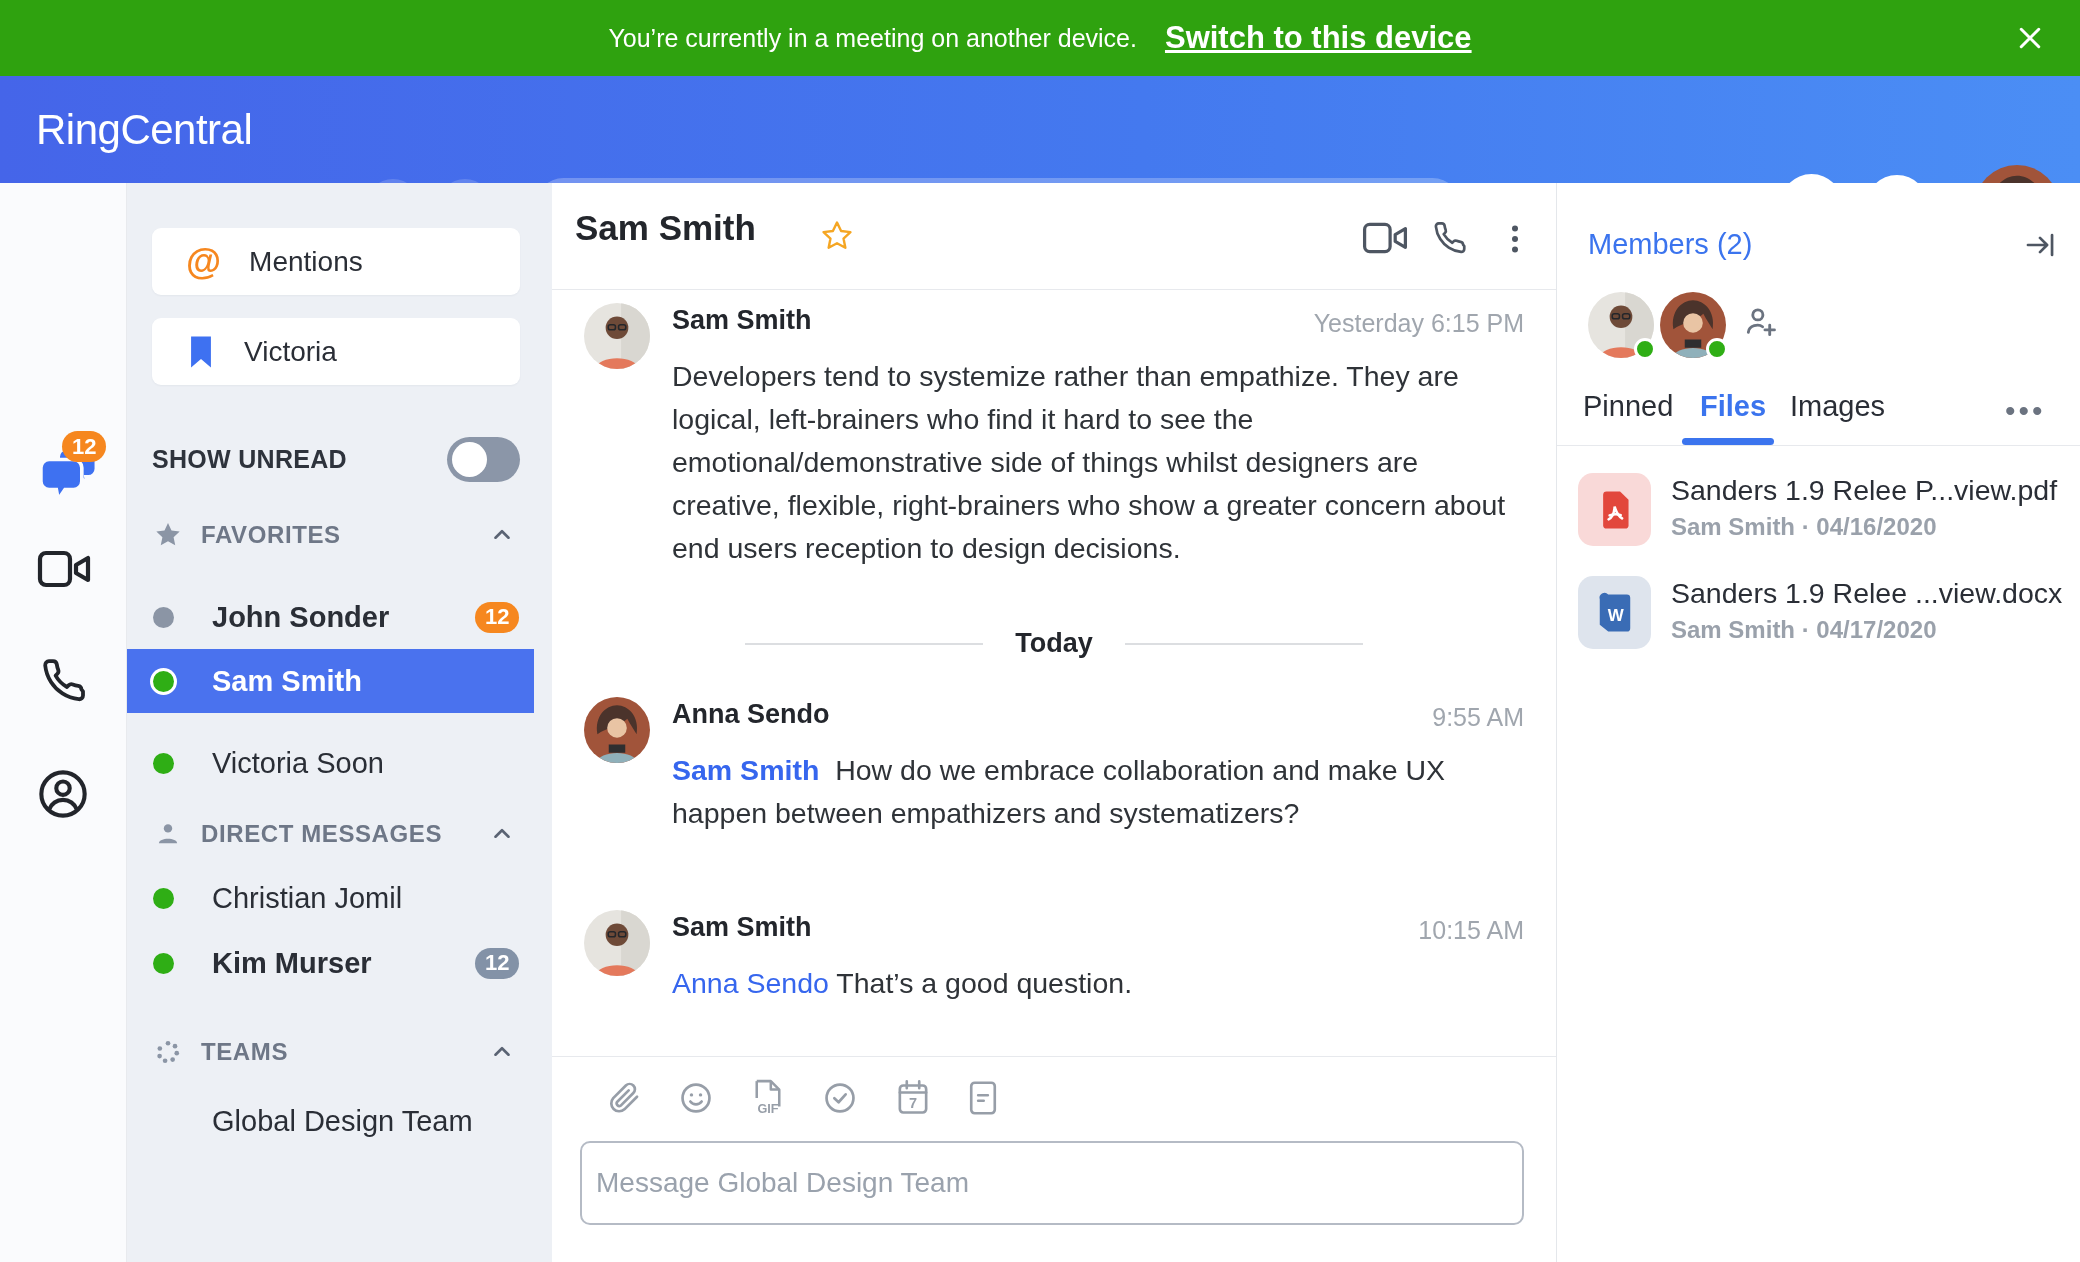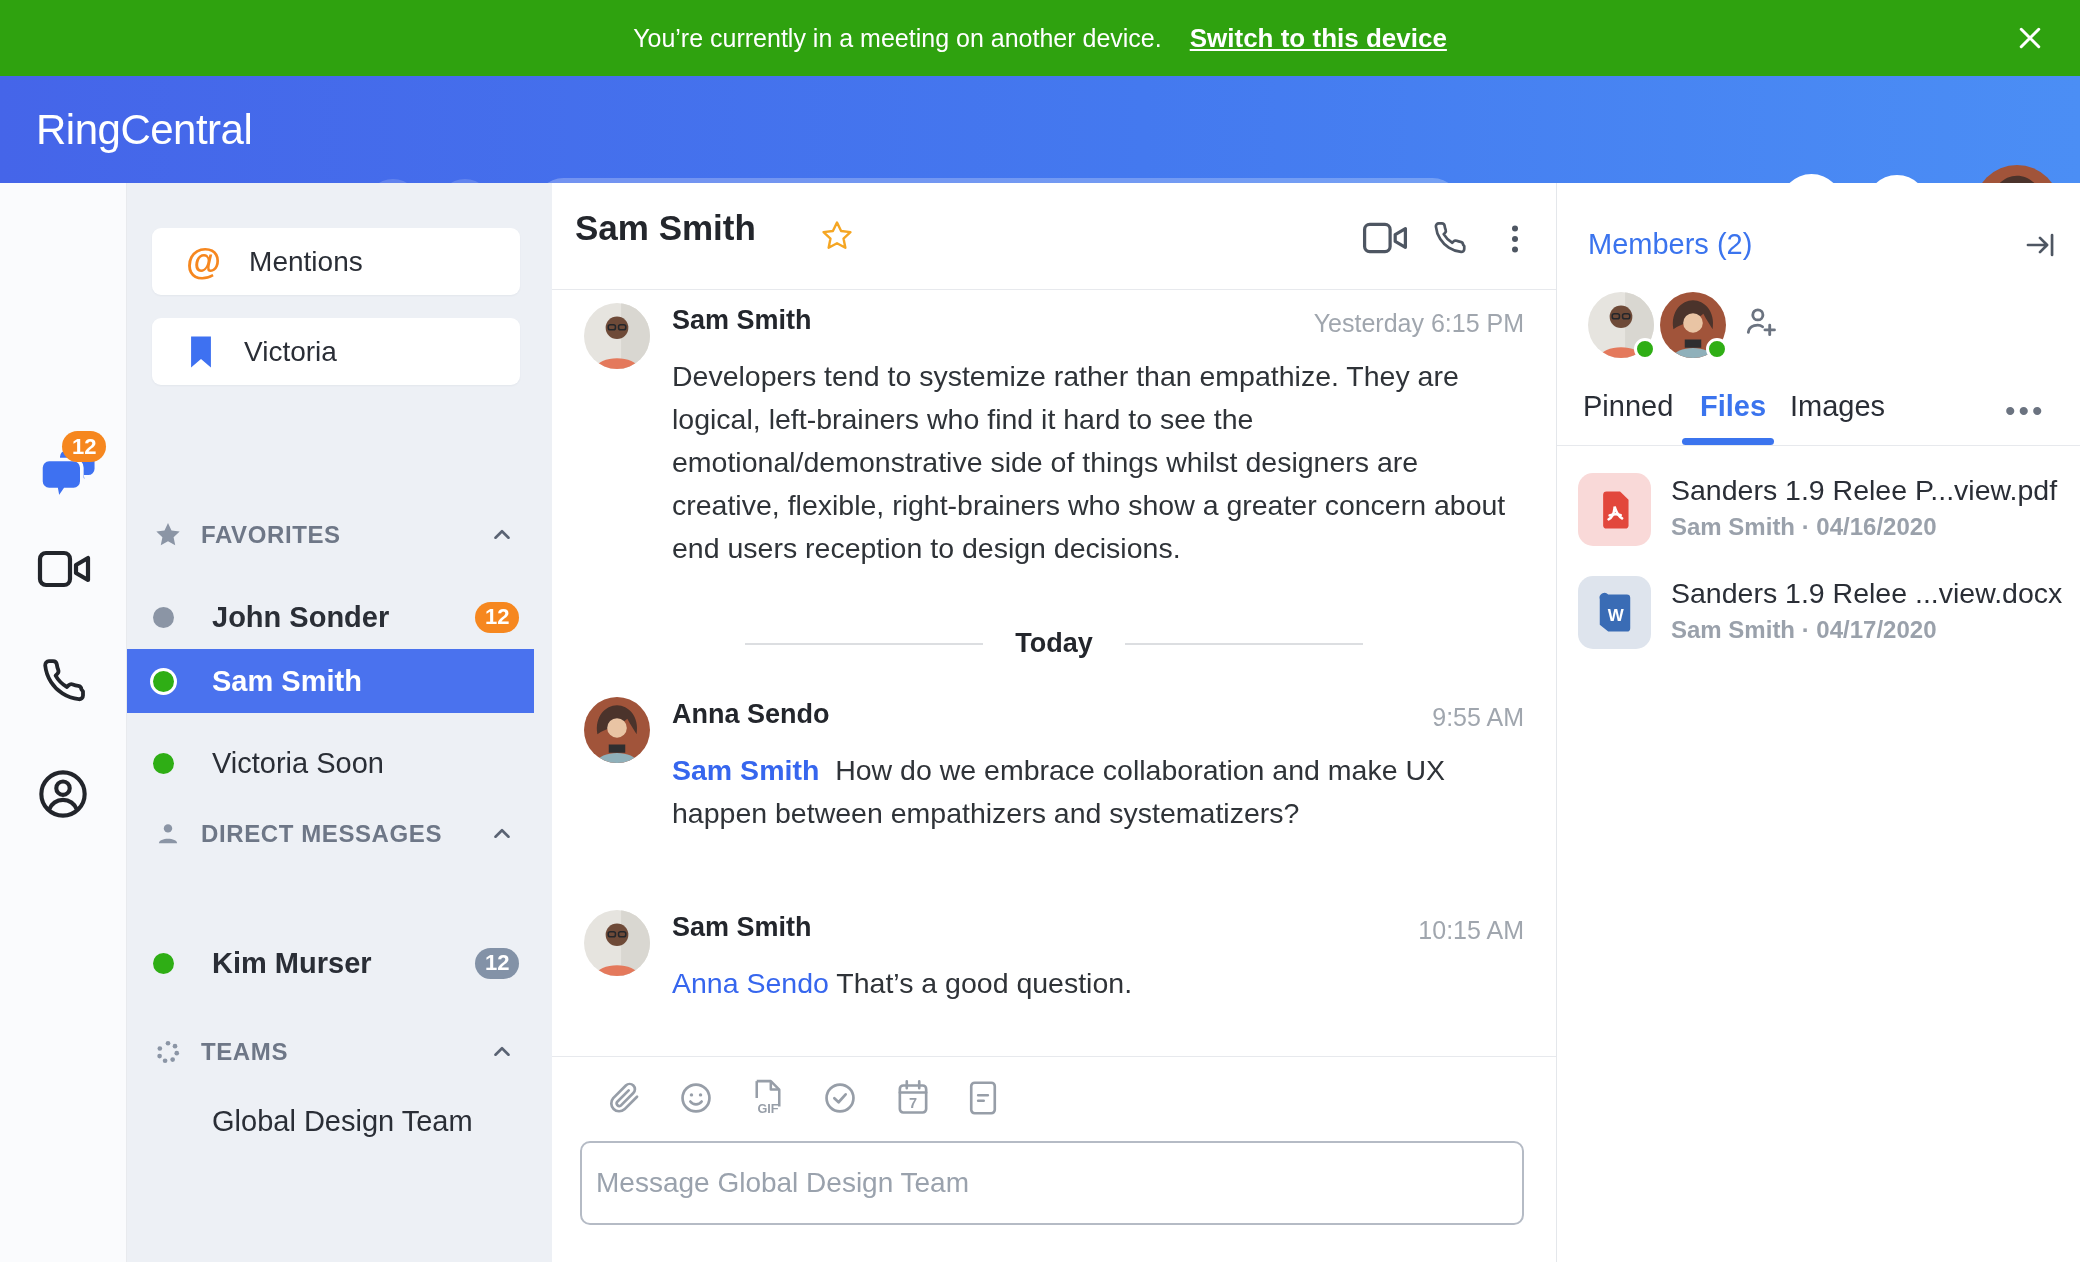--- a/index.html
+++ b/index.html
@@ -4,21 +4,21 @@
 <style>
   * { margin:0; padding:0; box-sizing:border-box; }
   html,body { width:2080px; height:1262px; }
   body { font-family:"Liberation Sans", sans-serif; background:#ffffff; overflow:hidden; position:relative; }
   #app { position:absolute; inset:0; width:2080px; height:1262px; overflow:hidden; }
 
   
   .banner { position:absolute; left:0; top:0; width:2080px; height:76px; background:#2fa20f;
             display:flex; align-items:center; justify-content:center; gap:28px; color:#fff; }
   .banner-msg { font-size:25px; }
-  .banner-link { font-size:26px; font-weight:bold; text-decoration:underline; color:#fff; cursor:pointer; }
+  .banner-link { font-size:31px; font-weight:bold; text-decoration:underline; color:#fff; cursor:pointer; }
   .banner-close { position:absolute; right:26px; top:14px; width:48px; height:48px; display:flex; align-items:center; justify-content:center; cursor:pointer; }
 
   
   .header { position:absolute; left:0; top:76px; width:2080px; height:107px;
             background:linear-gradient(90deg,#4565e9 0%,#4479ef 55%,#4b8ef5 100%); }
   .logo { position:absolute; left:36px; top:0; height:107px; line-height:107px; color:#fff;
           font-size:42px; font-weight:normal; letter-spacing:-0.5px; }
   .navbtn { position:absolute; top:103px; width:54px; height:54px; border-radius:50%;
             background:rgba(255,255,255,0.16); display:flex; align-items:center; justify-content:center; cursor:pointer; }
   .navbtn.back { left:366px; } .navbtn.fwd { left:438px; }
@@ -222,20 +222,26 @@
       <span class="label">Mentions</span>
     </div>
 
     <div class="side-card" style="top:135px;">
       <svg width="30" height="34" viewBox="0 0 20 24">
         <path d="M3 1h14v22l-7-6-7 6z" fill="#3e71f1"></path>
       </svg>
       <span class="label">Victoria</span>
     </div>
 
+    <div class="show-unread">
+      <span class="label">SHOW UNREAD</span>
+      <span class="toggle">
+          <span class="knob"></span>
+        </span>
+    </div>
 
     <div class="section-head" style="top:335px;">
       <span class="sicon">
         <svg width="28" height="28" viewBox="0 0 24 24" fill="#8b95a5">
           <path d="M12 1.8l3 6.4 7 .85-5.2 4.8 1.4 6.9L12 17.3l-6.2 3.45 1.4-6.9L2 9.05l7-.85z"></path>
         </svg>
       </span>
       <span class="stitle">FAVORITES</span>
       <span class="chev">
         <svg width="26" height="26" viewBox="0 0 24 24">
@@ -266,20 +272,24 @@
         </svg>
       </span>
       <span class="stitle">DIRECT MESSAGES</span>
       <span class="chev">
         <svg width="26" height="26" viewBox="0 0 24 24">
             <polyline points="6,14.5 12,8.5 18,14.5" fill="none" stroke="#5a6373" stroke-width="2.4" stroke-linecap="round" stroke-linejoin="round"></polyline>
           </svg>
       </span>
     </div>
 
+    <div class="side-row" style="top:683px;">
+      <span class="dot online"></span>
+      <span class="name">Christian Jomil</span>
+    </div>
     <div class="side-row" style="top:748px;">
       <span class="dot online"></span>
       <span class="name unread">Kim Murser</span>
       <span class="row-badge slate">12</span>
     </div>
 
     <div class="section-head" style="top:852px;">
       <span class="sicon">
         <svg width="28" height="28" viewBox="0 0 24 24" fill="#8b95a5">
           <circle cx="12" cy="4.5" r="2"></circle>

